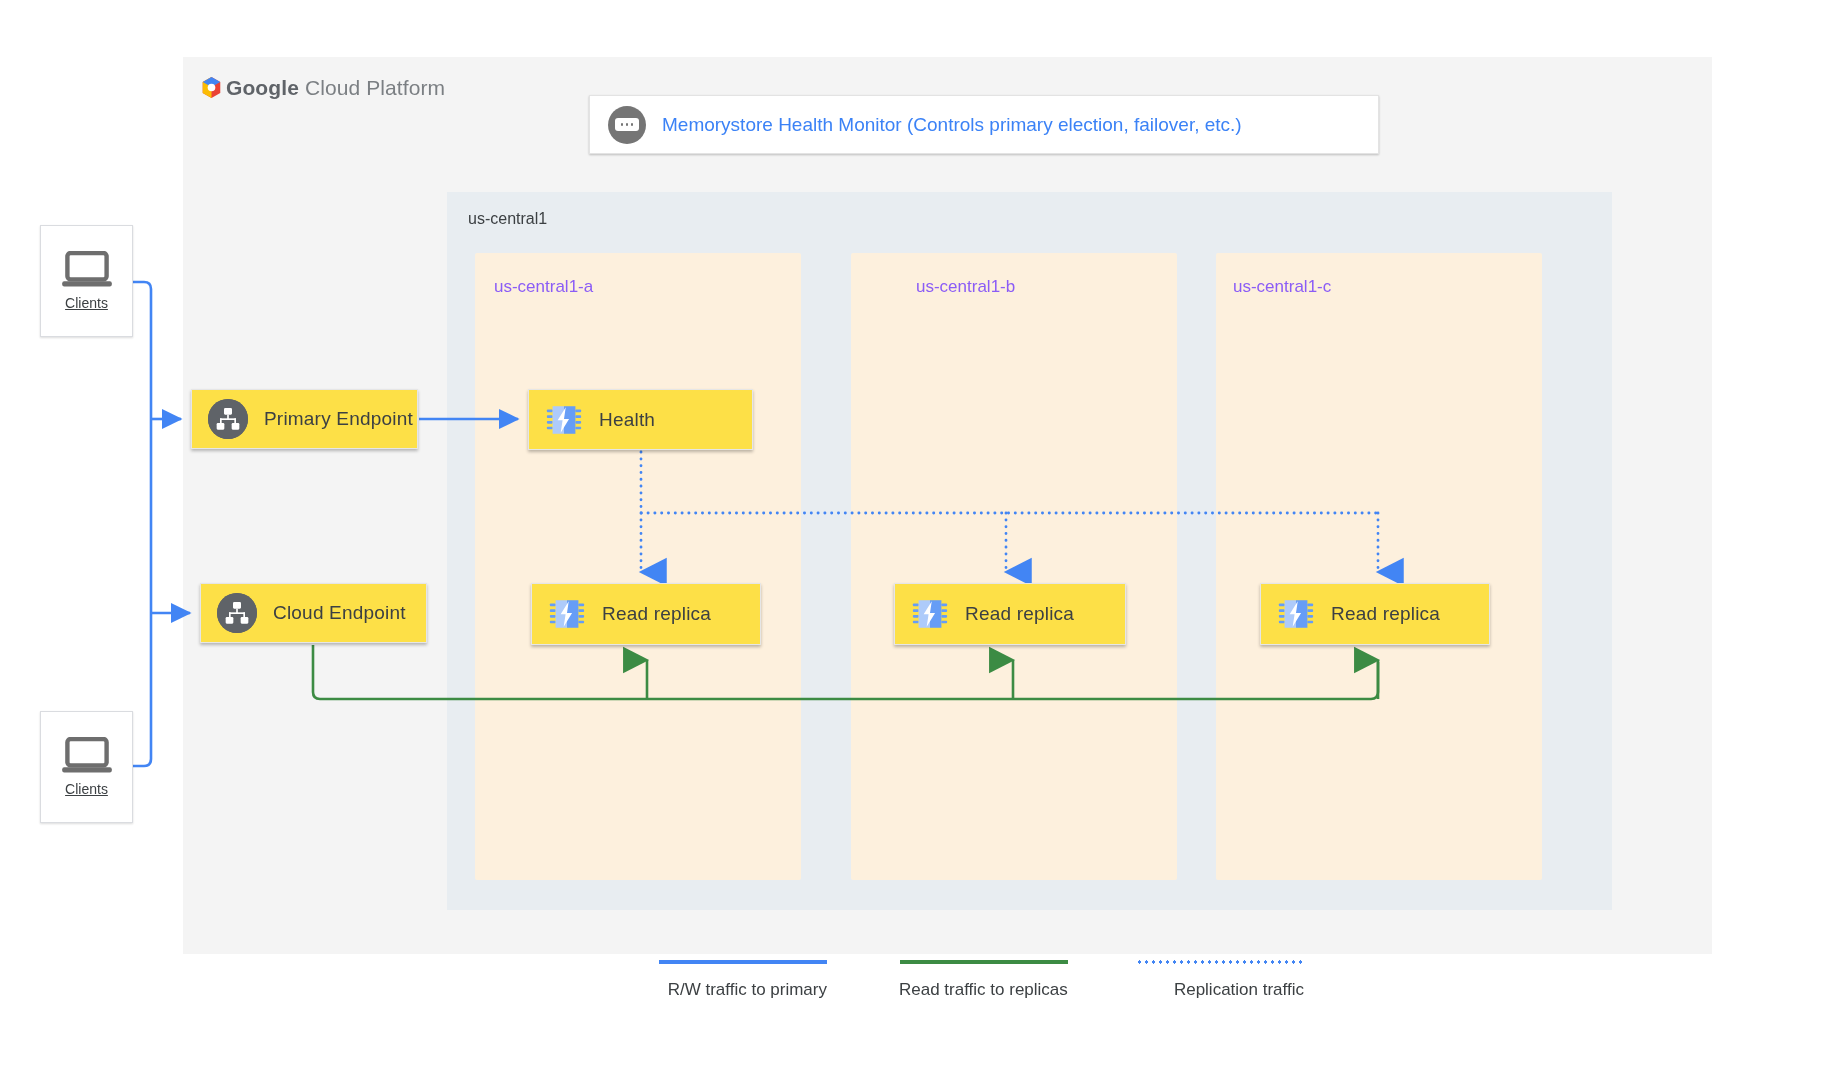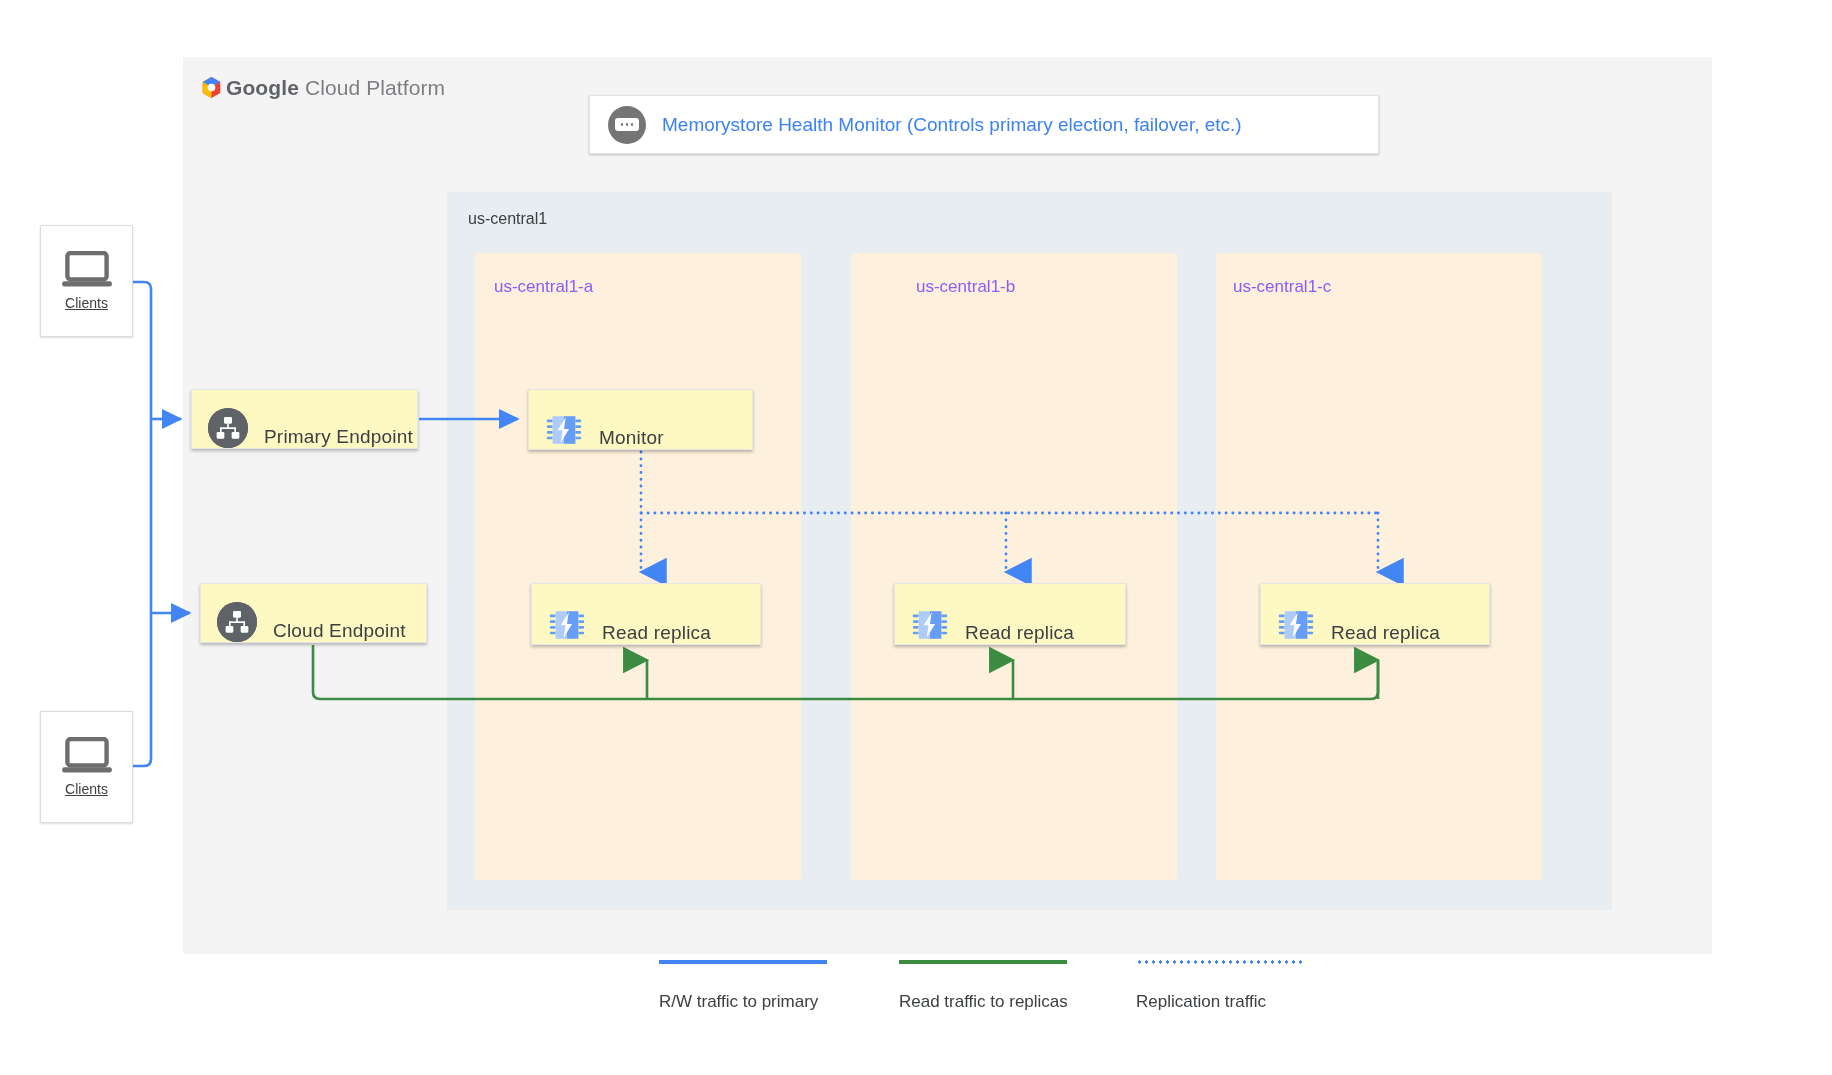--- a/index.html
+++ b/index.html
@@ -37,23 +37,23 @@
   .zone{position:absolute;top:253px;width:326px;height:627px;background:#fdf0dd;border-radius:2px;}
   .zone-a{left:475px;}
   .zone-b{left:851px;}
   .zone-c{left:1216px;}
   .zone-label{position:absolute;top:277px;font-size:17px;color:#8b5cf6;}
   .zl-a{left:494px;}
   .zl-b{left:916px;}
   .zl-c{left:1233px;}
 
   
-  .card{position:absolute;background:#fef9c3;border:1px solid #e6e6e6;
+  .card{position:absolute;background:#fde047;border:1px solid #e6e6e6;
         box-shadow:0 2px 3px rgba(0,0,0,.26);
-        display:flex;align-items:flex-end;box-sizing:border-box;}
+        display:flex;align-items:center;box-sizing:border-box;}
   .card-label{font-size:19px;color:#3c4043;white-space:nowrap;letter-spacing:.2px;}
 
   
   .endpoint{width:227px;height:60px;padding-left:16px;gap:16px;}
   .ep-primary{left:191px;top:389px;}
   .ep-read{left:200px;top:583px;}
   .ep-icon{width:40px;height:40px;border-radius:50%;background:#5f6368;flex:none;position:relative;}
 
   
   .msnode{gap:16px;padding-left:16px;}
@@ -67,21 +67,21 @@
   .client{position:absolute;width:91px;height:110px;background:#ffffff;
           border:1px solid #dadce0;box-shadow:0 1px 2px rgba(0,0,0,.14);
           display:flex;flex-direction:column;align-items:center;justify-content:center;gap:6px;text-decoration:underline;}
   .client-top{left:40px;top:225px;}
   .client-bottom{left:40px;top:711px;}
   .laptop{width:52px;height:38px;position:relative;}
   .client-label{font-size:14px;color:#3c4043;}
 
   
   .legend{position:absolute;left:0;top:960px;width:1832px;height:80px;}
-  .legend-item{position:absolute;display:flex;flex-direction:column;align-items:flex-start;gap:28px;}
+  .legend-item{position:absolute;display:flex;flex-direction:column;align-items:flex-end;gap:16px;}
   .leg-1{left:659px;}
   .leg-2{left:899px;}
   .leg-3{left:1136px;}
   .leg-swatch{width:168px;height:4px;}
   .leg-swatch.dotted{height:4px;background-image:radial-gradient(circle,#4285f4 1.5px,transparent 1.6px);
                      background-size:7px 4px;background-repeat:repeat-x;background-position:0 center;}
   .leg-text{font-size:17px;color:#3c4043;white-space:nowrap;}
 
   svg.wires{position:absolute;left:0;top:0;width:1832px;height:1075px;pointer-events:none;}
 </style>
@@ -210,21 +210,21 @@
           <rect x="19.2" y="5.4" width="3.6" height="1.7" rx="0.5"></rect>
           <rect x="19.2" y="9.0" width="3.6" height="1.7" rx="0.5"></rect>
           <rect x="19.2" y="12.6" width="3.6" height="1.7" rx="0.5"></rect>
           <rect x="19.2" y="16.2" width="3.6" height="1.7" rx="0.5"></rect>
         </g>
         <rect x="4.8" y="3.3" width="7.2" height="17.4" fill="#aecbfa"></rect>
         <rect x="12" y="3.3" width="7.2" height="17.4" fill="#669df6"></rect>
         <path d="M13.1 3.9 L8.0 12.2 L11.1 12.2 L9.9 20.1 L15.2 11.4 L12.0 11.4 z" fill="#ffffff"></path>
       </svg>
     </span>
-    <span class="card-label">Monitor</span>
+    <span class="card-label">Health</span>
   </div>
 
   <div class="card msnode node-rr-a">
     <span class="chip">
       <svg width="38" height="38" viewBox="0 0 24 24">
         <g fill="#669df6">
           <rect x="1.2" y="5.4" width="3.6" height="1.7" rx="0.5"></rect>
             <rect x="1.2" y="9.0" width="3.6" height="1.7" rx="0.5"></rect>
           <rect x="1.2" y="12.6" width="3.6" height="1.7" rx="0.5"></rect>
             <rect x="1.2" y="16.2" width="3.6" height="1.7" rx="0.5"></rect>

